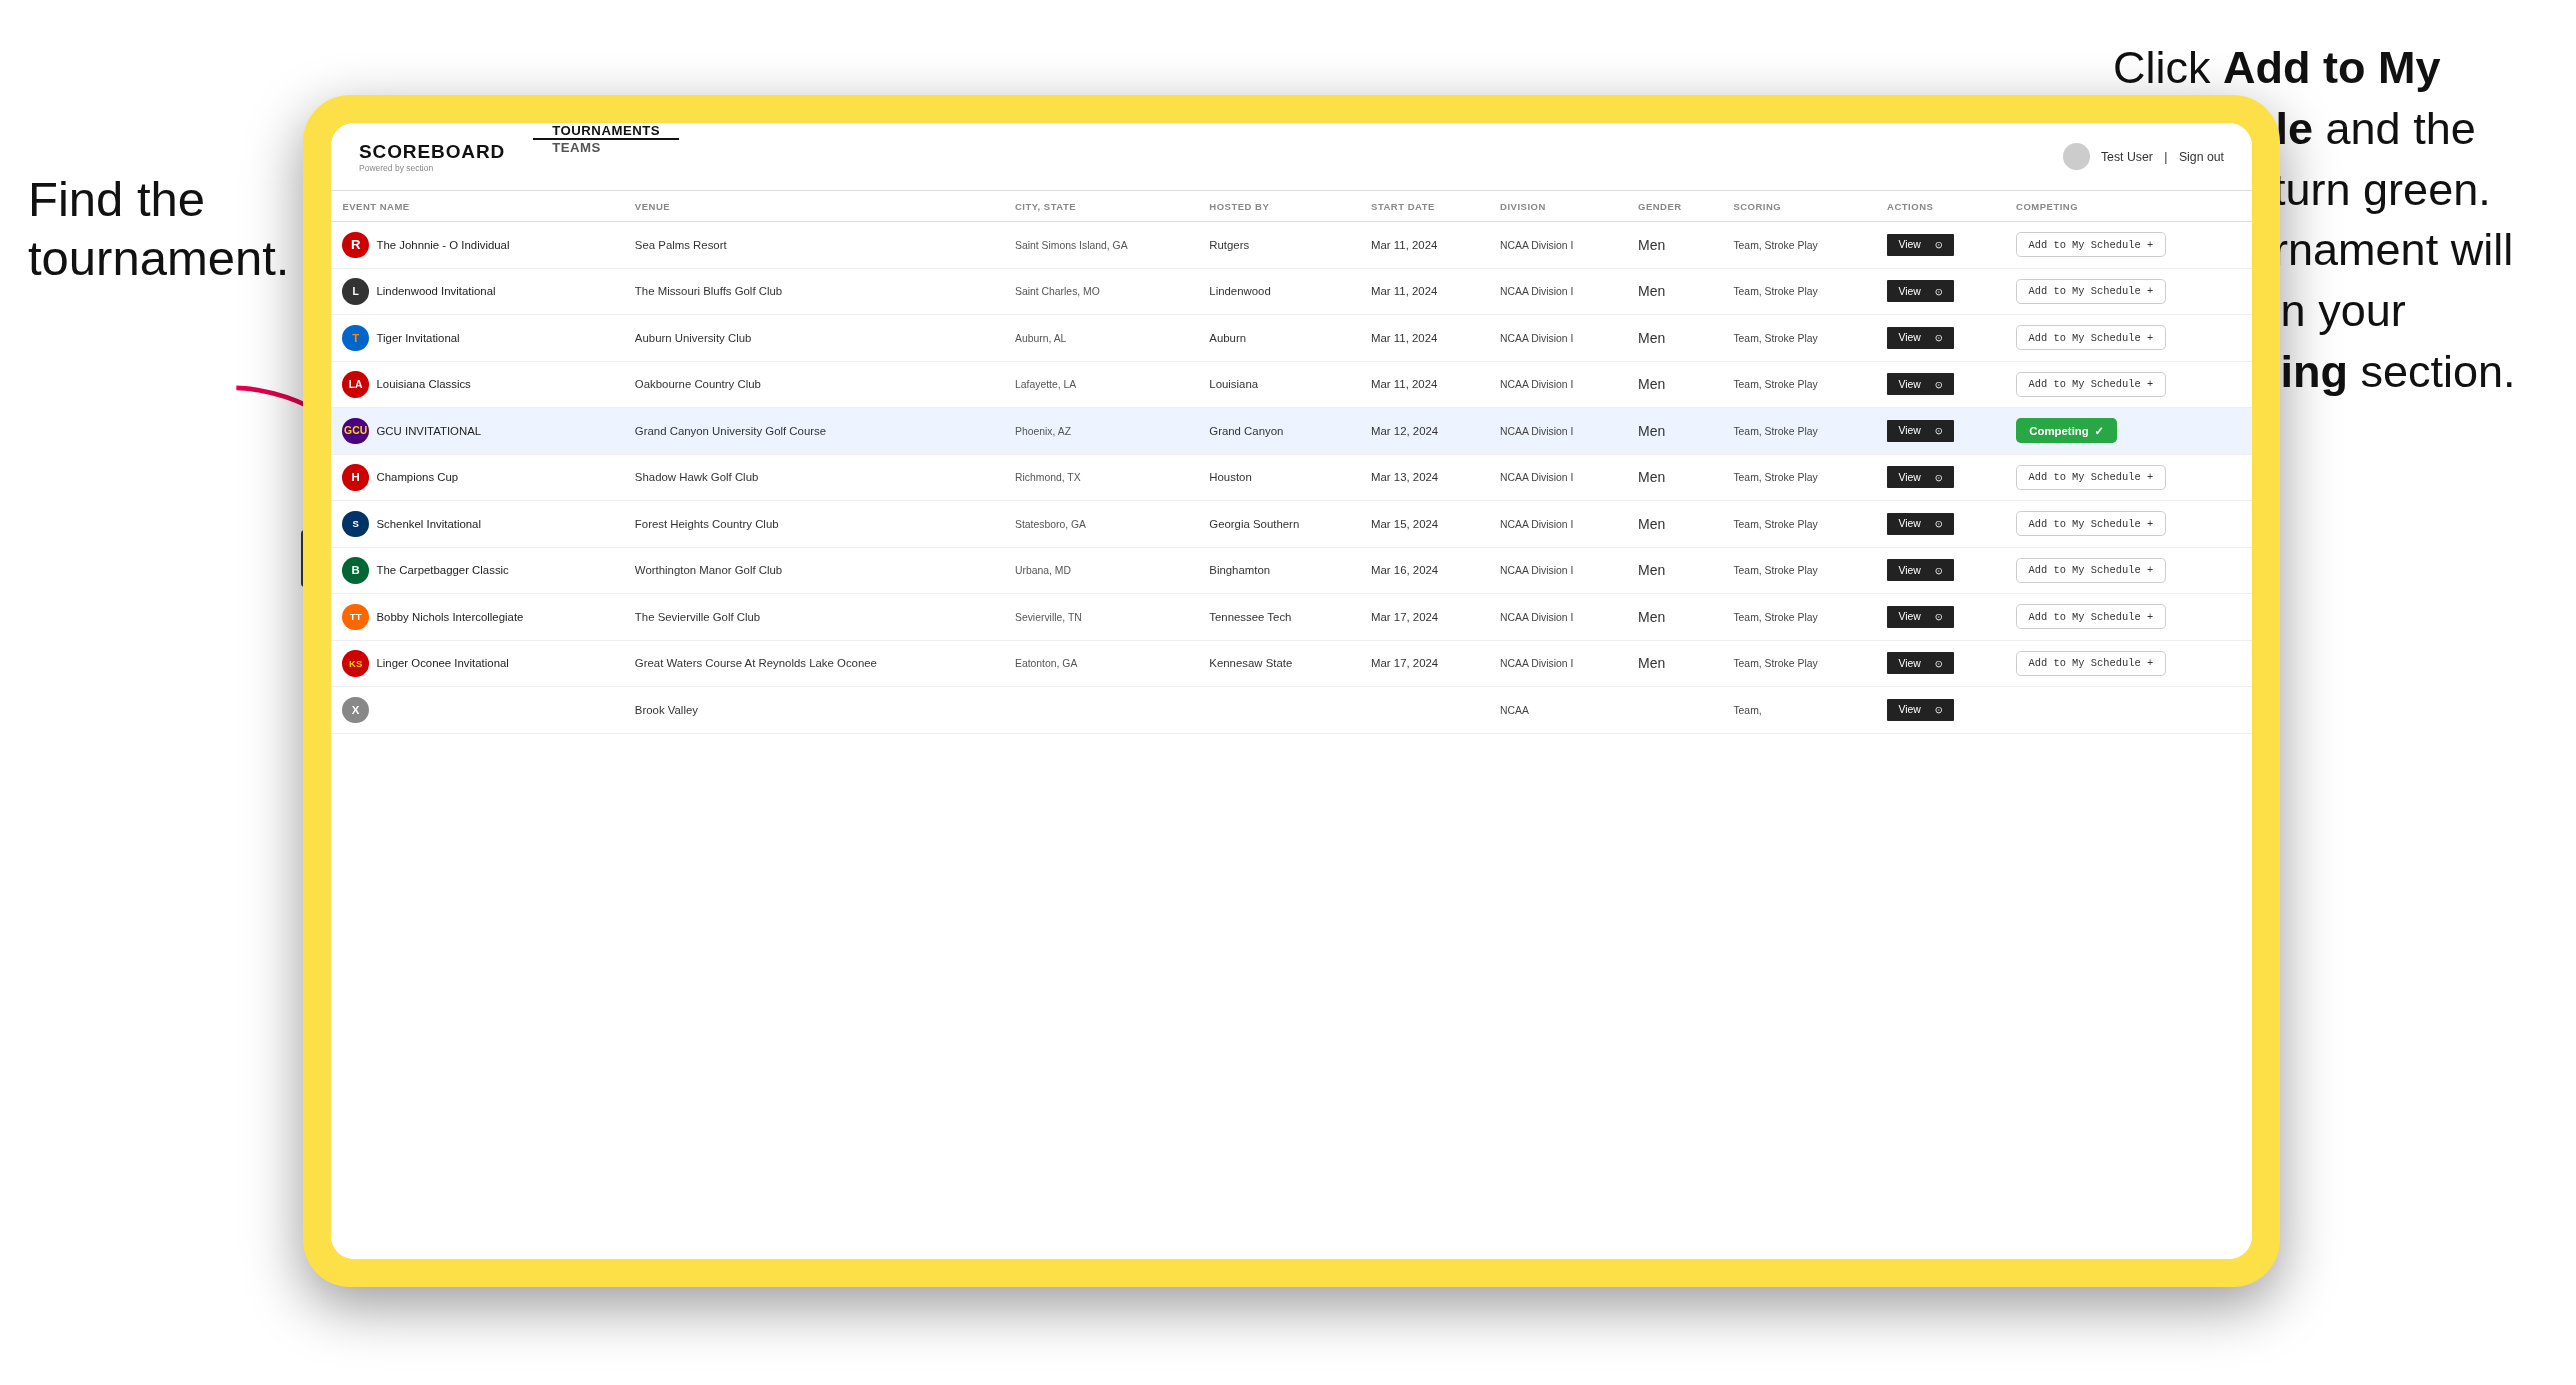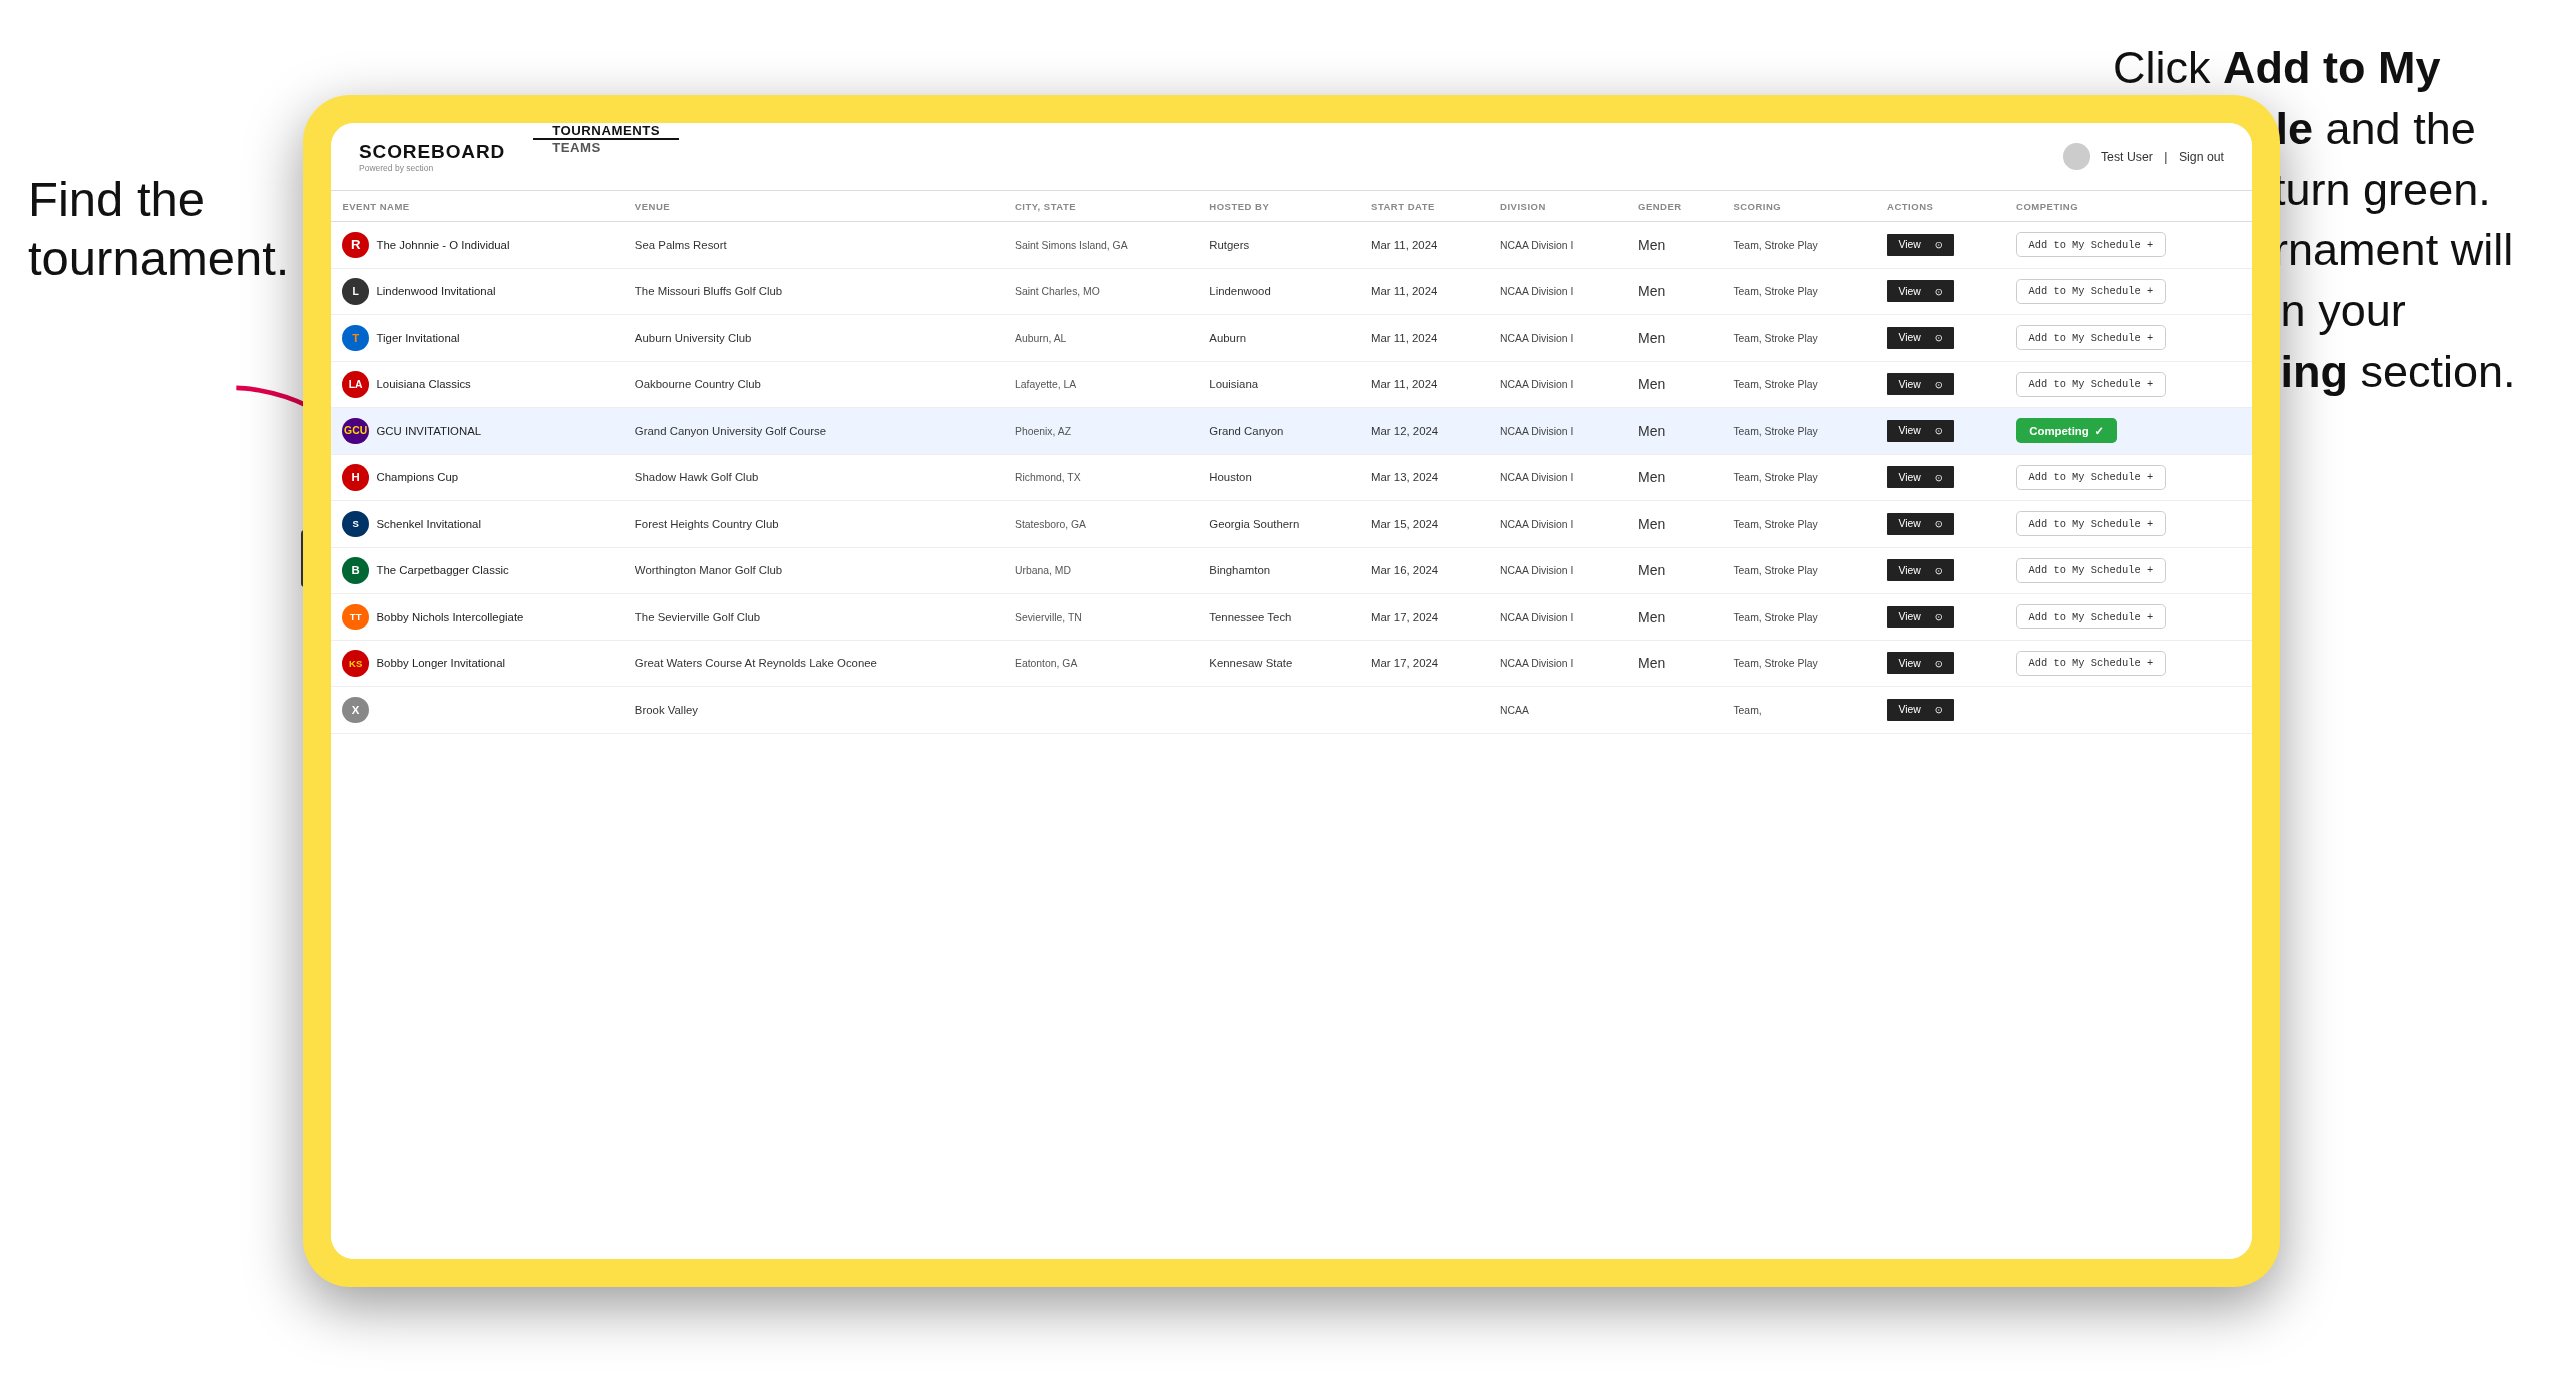--- a/index.html
+++ b/index.html
@@ -591,21 +591,21 @@
               </td>
               <td class="competing-cell">
       <button class="add-schedule-btn">
         <span>Add to My Schedule +</span>
       </button></td>
             </tr>
             <tr>
               <td>
     <div class="event-name-cell">
       <div class="team-logo logo-kennesaw">KS</div>
-      <span class="event-name-text">Bobby Longer Invitational</span>
+      <span class="event-name-text">Linger Oconee Invitational</span>
     </div>
               </td>
               <td><span class="venue-text">Great Waters Course At Reynolds Lake Oconee</span></td>
               <td><span class="city-text">Eatonton, GA</span></td>
               <td><span>Kennesaw State</span></td>
               <td><span class="date-text">Mar 17, 2024</span></td>
               <td><span class="division-text">NCAA Division I</span></td>
               <td><span class="gender-text">Men</span></td>
               <td><span class="scoring-text">Team, Stroke Play</span></td>
               <td class="actions-cell">

